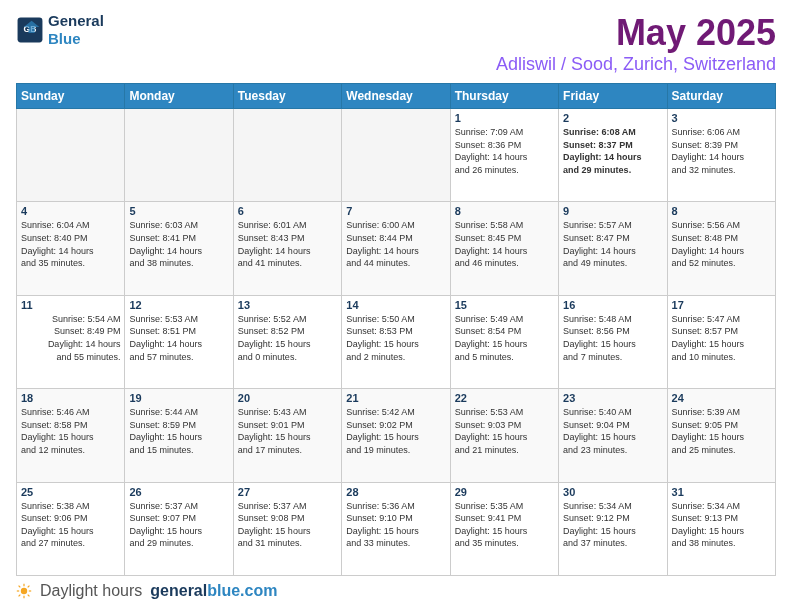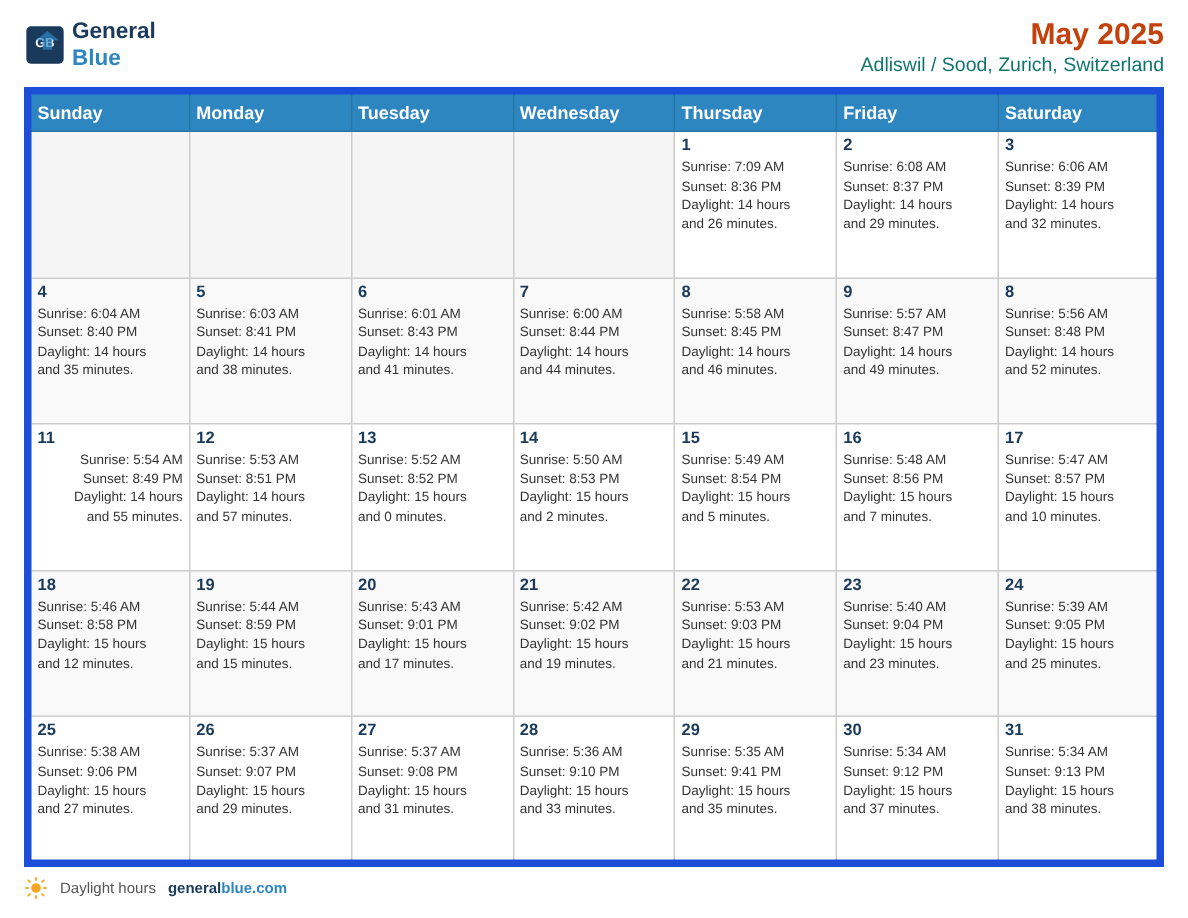--- a/index.html
+++ b/index.html
@@ -38,31 +38,31 @@
       color: #2e86c1;
     }
     .logo-icon {
       width: 28px;
       height: 28px;
     }
     .title-block {
       text-align: right;
     }
     .month-title {
-      font-size: 20px;
+      font-size: 36px;
       font-weight: bold;
-      color: #c2410c;
+      color: #701a75;
     }
     .subtitle {
-      font-size: 13px;
-      color: #0f766e;
+      font-size: 18px;
+      color: #8b5cf6;
     }
     .calendar {
       flex: 1;
-      border: 5px solid #1d4ed8;
+      border: 1px solid #1d4ed8;
       border-collapse: collapse;
       width: 100%;
       table-layout: fixed;
     }
     .calendar th {
       background-color: #2e86c1;
       color: white;
       font-size: 12px;
       font-weight: bold;
       padding: 5px 4px;
@@ -93,21 +93,21 @@
     }
     .day-info {
       font-size: 9px;
       color: #333;
       line-height: 1.4;
     }
     .footer {
       display: flex;
       align-items: center;
       margin-top: 6px;
-      font-size: 10px;
+      font-size: 16px;
       color: #555;
       gap: 8px;
     }
     .sun-icon-footer {
       width: 16px;
       height: 16px;
     }
   </style>
 </head>
 <body>
@@ -151,21 +151,21 @@
           <td class="empty"></td>
           <td>
             <span class="day-num">1</span>
             <div class="day-info" style="white-space: pre-line;">Sunrise: 7:09 AM
 Sunset: 8:36 PM
 Daylight: 14 hours
 and 26 minutes.</div>
           </td>
           <td>
             <span class="day-num">2</span>
-            <div class="day-info" style="white-space: pre-line;">Sunrise: 6:08 AM
+            <div class="day-info" style="white-space: pre-line; font-weight: bold;">Sunrise: 6:08 AM
 Sunset: 8:37 PM
 Daylight: 14 hours
 and 29 minutes.</div>
           </td>
           <td>
             <span class="day-num">3</span>
             <div class="day-info" style="white-space: pre-line;">Sunrise: 6:06 AM
 Sunset: 8:39 PM
 Daylight: 14 hours
 and 32 minutes.</div>

